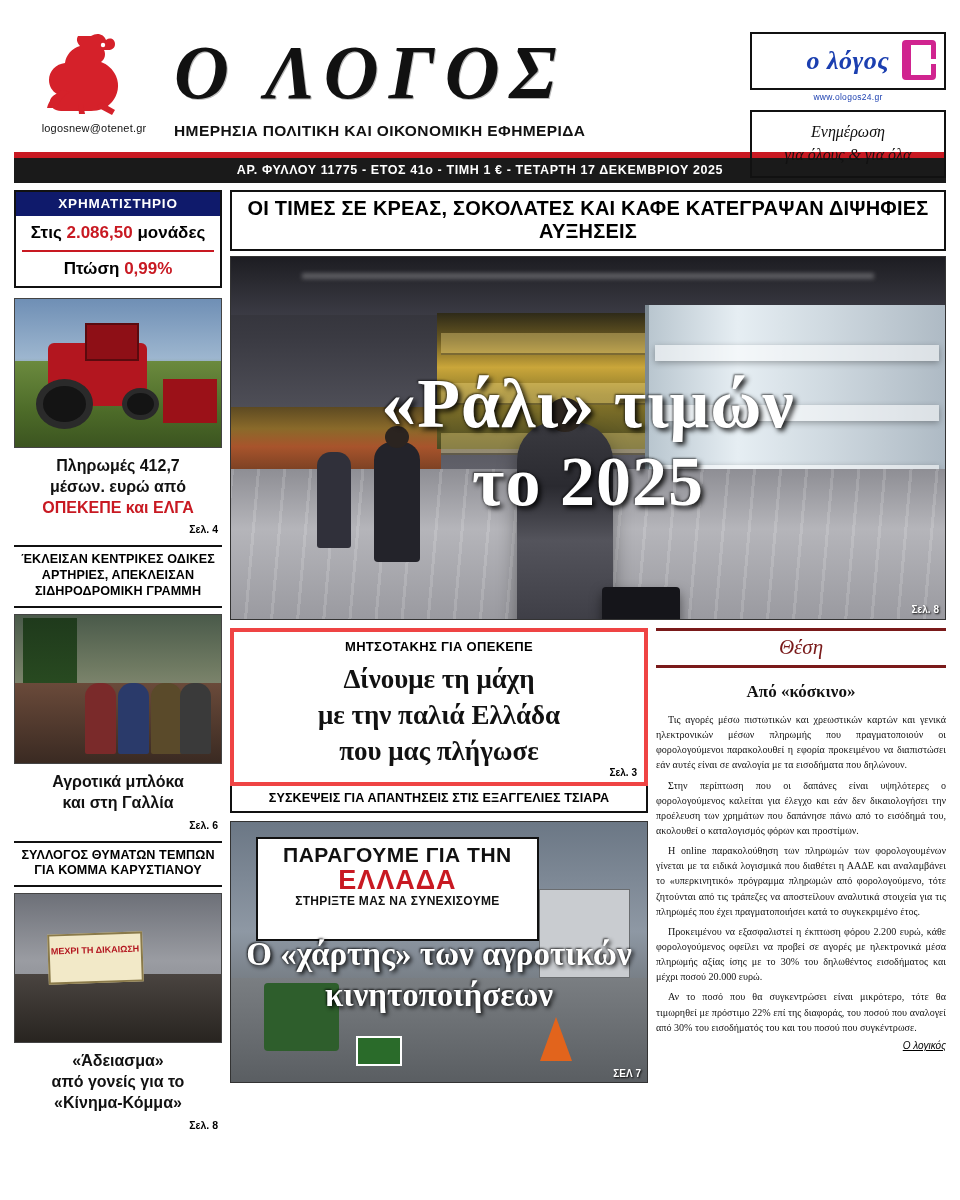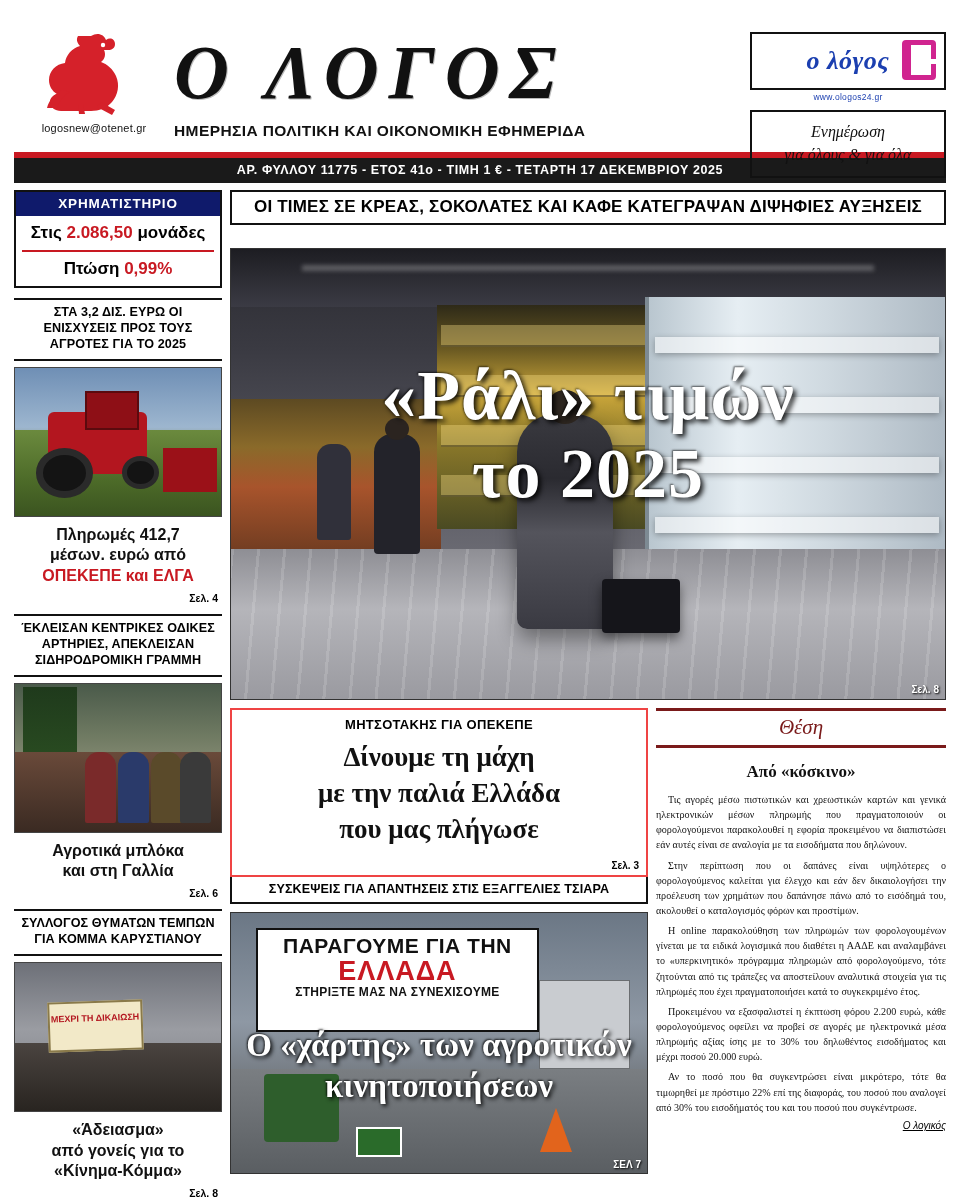--- a/index.html
+++ b/index.html
@@ -91,41 +91,41 @@
   .lbl-cap {
     text-align:center; font-weight:bold; font-size:16px; line-height:1.3;
     padding:8px 2px 2px; color:#111;
   }
   .lbl-cap .red { color:#c81922; }
   .selida { text-align:right; font-size:10.5px; font-weight:bold; padding:3px 4px 0; }
 
   
   .lead-head {
     border:2px solid #111; text-align:center; font-weight:bold;
-    font-size:17px; letter-spacing:0.2px; padding:5px 4px 6px;
+    font-size:20px; letter-spacing:0.2px; padding:5px 4px 6px;
   }
   .lead-photo {
-    margin-top:23px; height:452px; position:relative; overflow:hidden;
+    margin-top:5px; height:364px; position:relative; overflow:hidden;
     border:1px solid #333;
   }
   .lead-title {
     position:absolute; left:0; right:0; top:108px; text-align:center;
     font-family:"Liberation Serif", serif; font-weight:bold;
     font-size:70px; color:#fff; line-height:1.12;
     text-shadow:3px 3px 5px rgba(0,0,0,.85), -1px -1px 2px rgba(0,0,0,.6);
     letter-spacing:1px;
   }
   .lead-sel { position:absolute; right:6px; bottom:4px; color:#fff; font-size:10px; font-weight:bold; text-shadow:1px 1px 2px #000;}
 
   
   .bottom { display:flex; gap:8px; margin-top:8px; }
   .mid-col { width:418px; }
   .thesi-col { flex:1; }
 
-  .mits-box { border:2px solid #ef4444; padding:7px 8px 27px; position:relative; }
+  .mits-box { border:4px solid #ef4444; padding:7px 8px 12px; position:relative; }
   .mits-kicker { text-align:center; font-weight:bold; font-size:13px; letter-spacing:0.3px; }
   .mits-title {
     text-align:center; font-family:"Liberation Serif", serif;
     font-weight:bold; font-size:27px; line-height:1.33; margin-top:8px; color:#111;
   }
   .mits-sel { position:absolute; right:7px; bottom:4px; font-size:10px; font-weight:bold;margin-left:46px; }
   .mits-foot {
     border:2px solid #111; border-top:none; text-align:center;
     font-weight:bold; font-size:12.6px; padding:5px 2px 6px; letter-spacing:0.1px;
   }
@@ -275,21 +275,20 @@
           <span>μονάδες</span>
         </div>
         <div class="stock-sep"></div>
         <div class="stock-row">
           <span>Πτώση</span>
           <span class="num">0,99%</span>
         </div>
       </div>
 
       <div class="lblock">
-        <div class="lbl-head">ΣΤΑ 3,2 ΔΙΣ. ΕΥΡΩ ΟΙ ΕΝΙΣΧΥΣΕΙΣ ΠΡΟΣ ΤΟΥΣ ΑΓΡΟΤΕΣ ΓΙΑ ΤΟ 2025</div>
         <div class="lbl-photo">
           <div class="ph tr-sky"></div>
             <div class="tr-field"></div>
           <div class="tr-imp"></div>
             <div class="tr-body"></div>
             <div class="tr-cab"></div>
           <div class="tr-w1"></div>
             <div class="tr-w2"></div>
         </div>
         <div class="lbl-cap">

